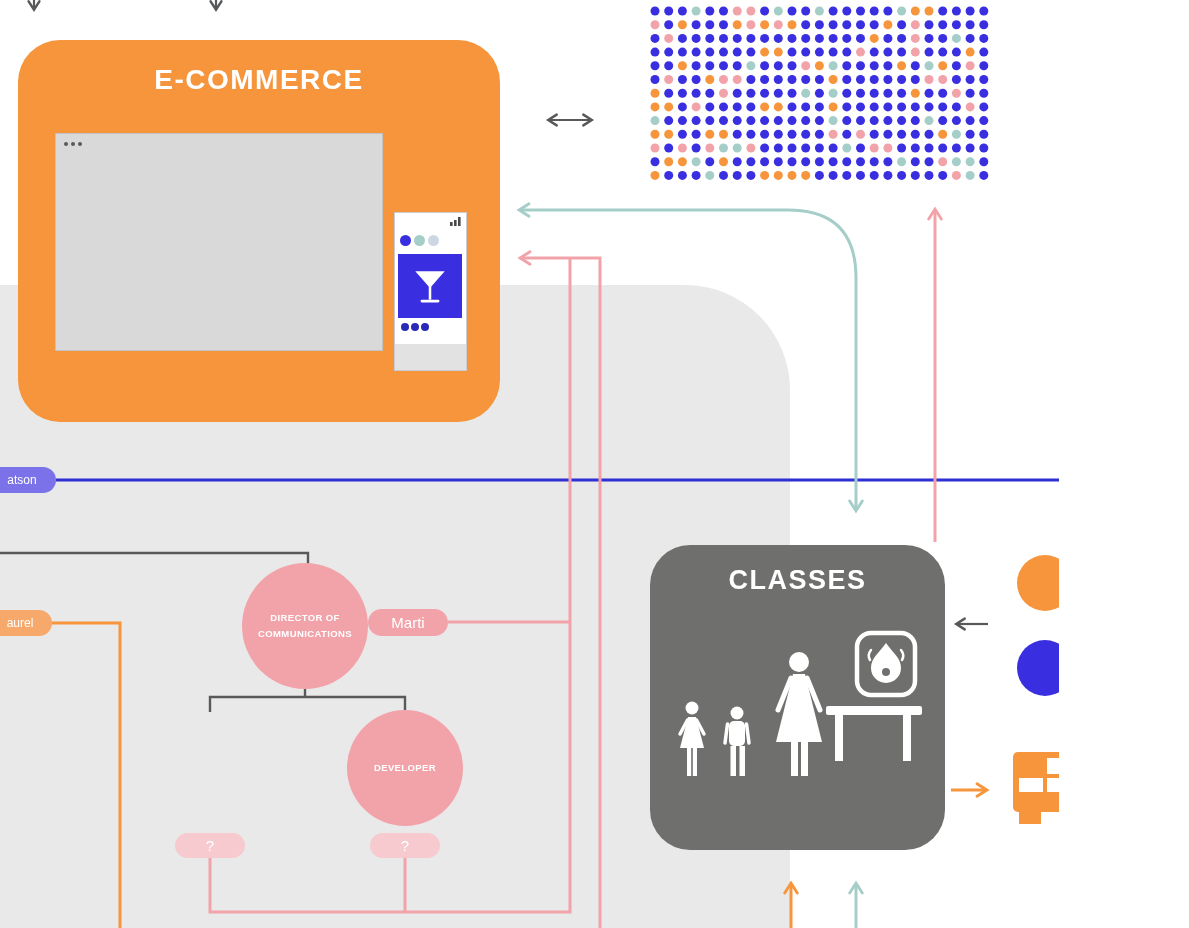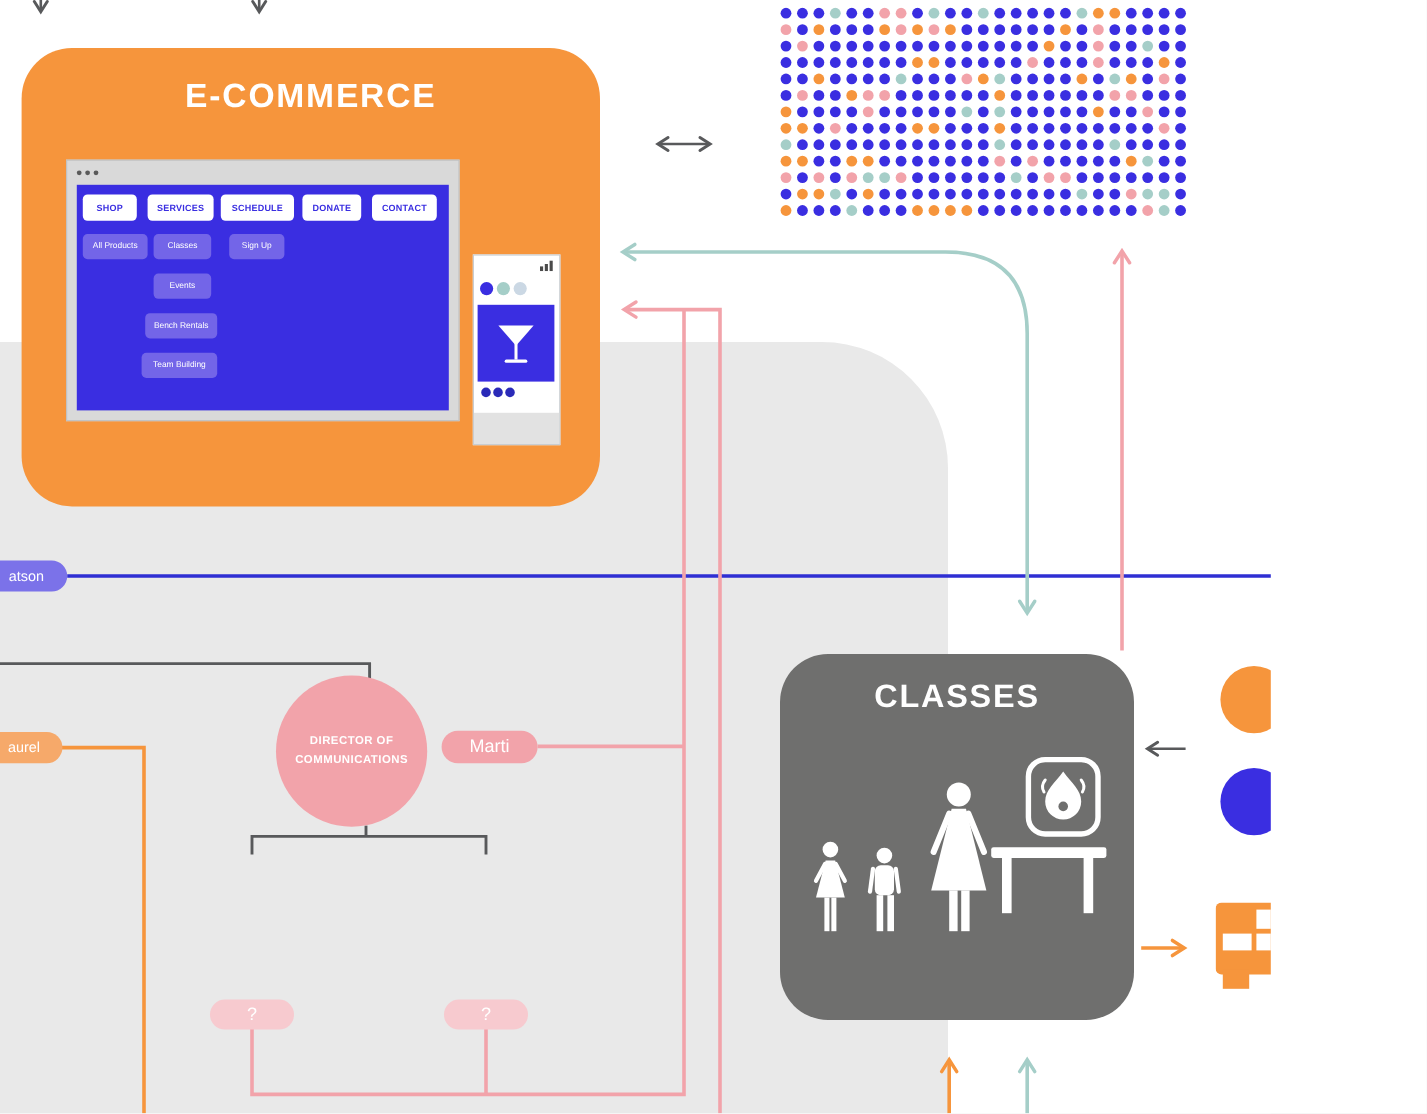--- a/index.html
+++ b/index.html
@@ -447,35 +447,20 @@
 
   <div class="ec-box layer2 abs">
     <div class="big-title">E-COMMERCE</div>
 
     <div class="browser">
       <div class="browser-bar">
         <span class="bar-dot"></span>
         <span class="bar-dot"></span>
         <span class="bar-dot"></span>
       </div>
-      <div class="browser-content">
-        <div class="nav-b" style="left:5px;   top:8px; width:45px;">SHOP</div>
-        <div class="nav-b" style="left:59px;  top:8px; width:55px;">SERVICES</div>
-        <div class="nav-b" style="left:120px; top:8px; width:61px;">SCHEDULE</div>
-        <div class="nav-b" style="left:188px; top:8px; width:49px;">DONATE</div>
-        <div class="nav-b" style="left:246px; top:8px; width:54px;">CONTACT</div>
-
-        <div class="sub-b" style="left:5px;   top:41px; width:54px;">All Products</div>
-        <div class="sub-b" style="left:64px;  top:41px; width:48px;">Classes</div>
-        <div class="sub-b" style="left:127px; top:41px; width:46px;">Sign Up</div>
-
-        <div class="sub-b" style="left:64px; top:74px;  width:48px;">Events</div>
-        <div class="sub-b" style="left:57px; top:107px; width:60px;">Bench Rentals</div>
-        <div class="sub-b" style="left:54px; top:140px; width:63px;">Team Building</div>
-      </div>
     </div>
 
     <div class="phone">
       <svg class="signal" width="12" height="9" viewBox="0 0 12 9">
         <rect x="0" y="5" width="2.6" height="4" fill="#4a4a4a"></rect>
         <rect x="4" y="3" width="2.6" height="6" fill="#4a4a4a"></rect>
         <rect x="8" y="0" width="2.6" height="9" fill="#4a4a4a"></rect>
       </svg>
       <div class="phone-dotrow">
         <span style="background:#3A2EE1;"></span>
@@ -540,26 +525,29 @@
         <path d="M216,13 C209,23 201,28 201,38 A15,15 0 0 0 231,38 C231,28 223,23 216,13 Z" fill="#fff"></path>
         <path d="M201,20 q-4,5 -1,10" fill="none" stroke="#fff" stroke-width="2.5" stroke-linecap="round"></path>
         <path d="M231,20 q4,5 1,10" fill="none" stroke="#fff" stroke-width="2.5" stroke-linecap="round"></path>
         <circle cx="216" cy="42" r="4" fill="#6F6F6E"></circle>
       </g>
     </svg>
   </div>
 
   <div class="pill pill-pink layer2" style="left:368px; top:609px; width:80px; height:27px;">Marti</div>
 
-  <div class="circle-node layer2" style="left:230px; top:563px; width:126px; height:126px;">
+  <div class="circle-node layer2" style="left:242px; top:563px; width:126px; height:126px;">
     <span>DIRECTOR OF</span>
     <span>COMMUNICATIONS</span>
   </div>
 
 
+  <div class="circle-node layer2" style="left:347px; top:710px; width:116px; height:116px;">
+    <span>DEVELOPER</span>
+  </div>
 
   <div class="pill pill-lightpink layer2" style="left:175px; top:833px; width:70px; height:25px;">?</div>
   <div class="pill pill-lightpink layer2" style="left:370px; top:833px; width:70px; height:25px;">?</div>
 
   <div class="pill pill-purple layer2" style="left:-22px; top:467px; width:78px; height:26px; padding-left:10px;">atson</div>
   <div class="pill pill-orangetag layer2" style="left:-22px; top:610px; width:74px; height:26px; padding-left:10px;">aurel</div>
 
   <div class="swatch layer2" style="left: 1017px; top: 555px; background: rgb(246, 149, 60);"></div>
   <div class="swatch layer2" style="left: 1102px; top: 555px; background: rgb(165, 206, 200);"></div>
   <div class="swatch layer2" style="left: 1017px; top: 640px; background: rgb(58, 46, 225);"></div>

